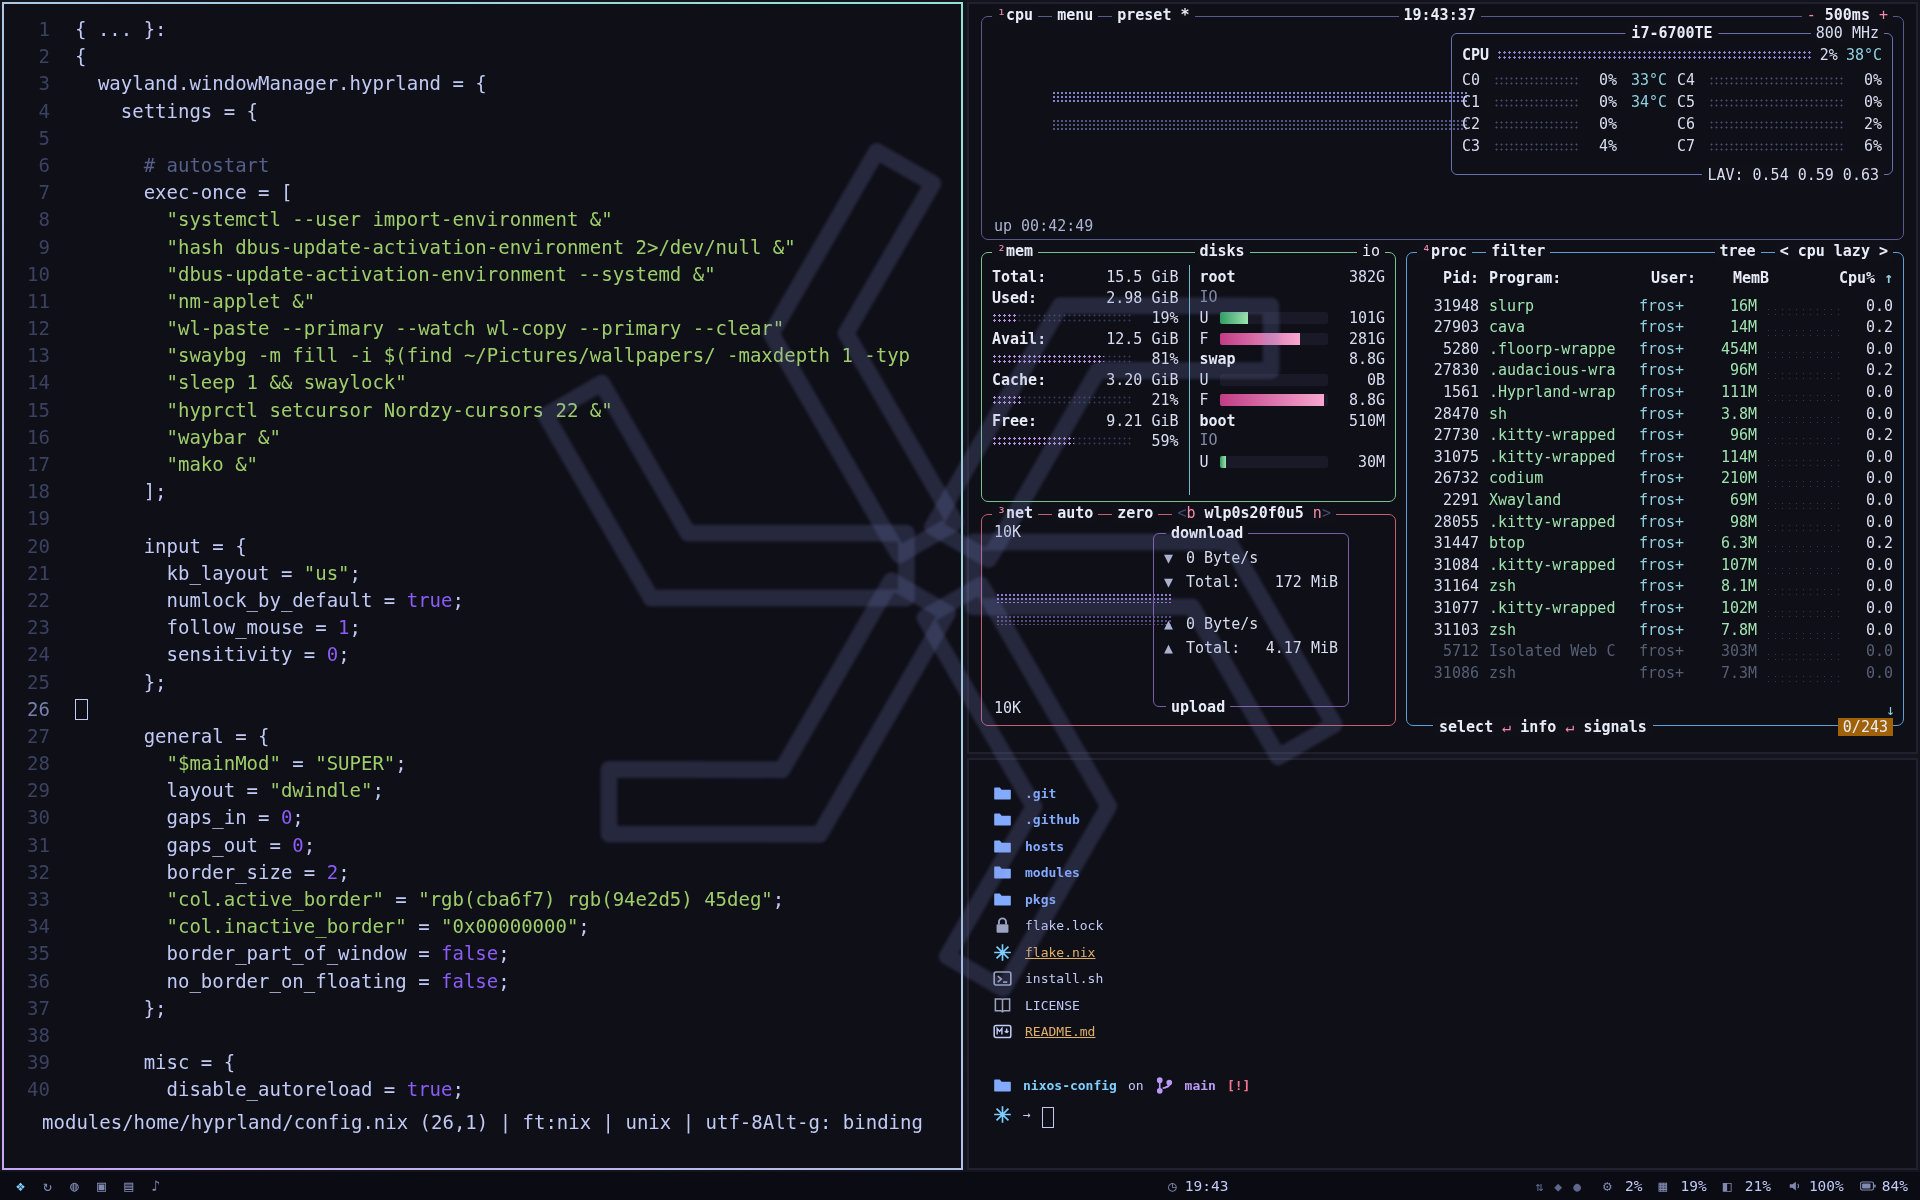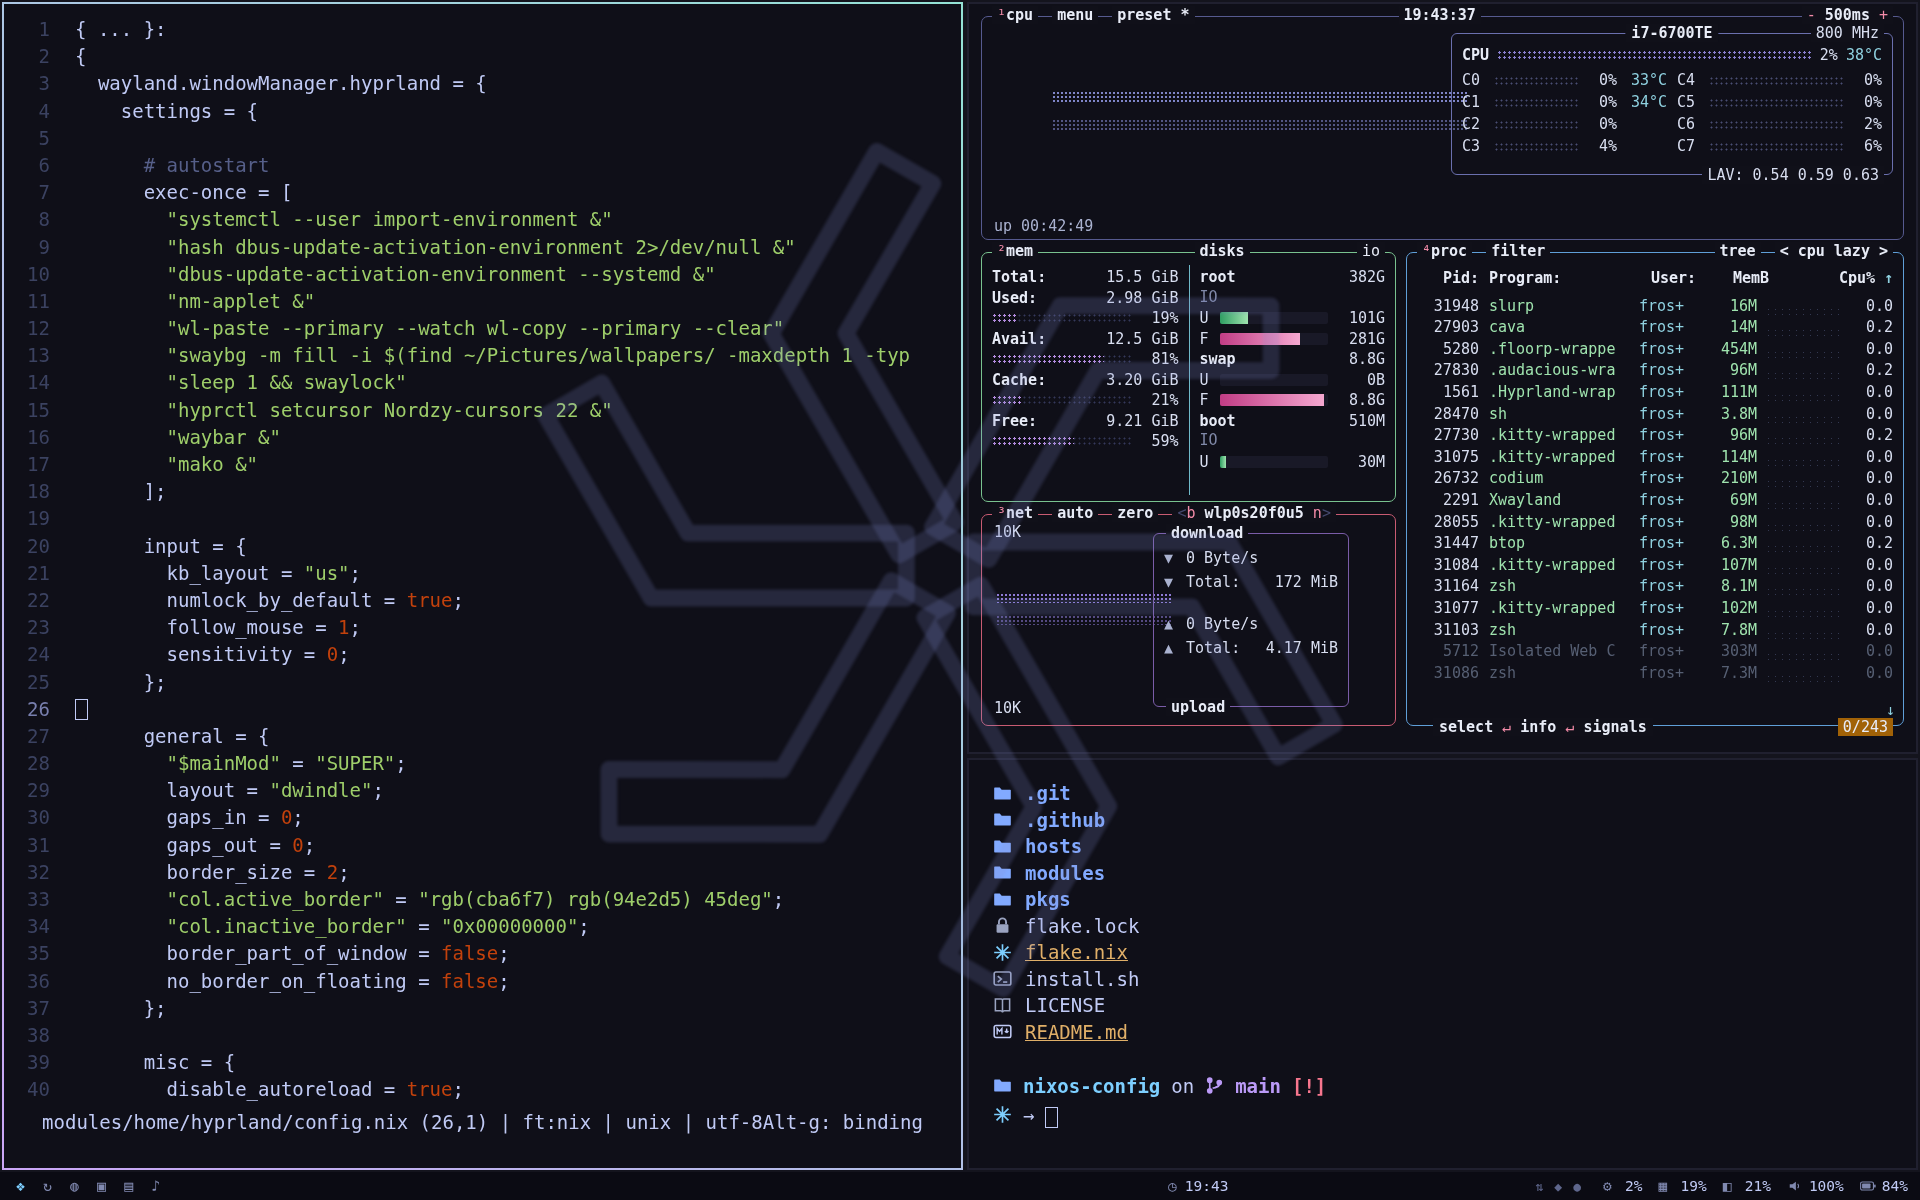--- a/index.html
+++ b/index.html
@@ -17,21 +17,21 @@
               border-image:linear-gradient(45deg,#cba6f7,#94e2d5) 1;}
   .win-btop{left:967px;top:2px;width:951px;height:752px;border:2px solid #20202f;}
   .win-term{left:967px;top:758px;width:951px;height:412px;border:2px solid #20202f;}
 
   
   .buffer{padding-top:12px;font-size:19px;}
   .editor-line{display:flex;white-space:pre;height:27.2px;line-height:27.2px;}
   .ln{width:46px;flex:none;text-align:right;padding-right:25px;color:#3b4261;}
   .ln.cur{color:#787fae;}
   .lt{flex:1;overflow:hidden;}
-  .tok-pln{color:#c0caf5}.tok-str{color:#9ece6a}.tok-num{color:#c2410c}.tok-cmt{color:#565f89}
+  .tok-pln{color:#c0caf5}.tok-str{color:#9ece6a}.tok-num{color:#8b5cf6}.tok-cmt{color:#565f89}
   .cursor-hollow{display:inline-block;width:10.5px;height:19px;border:1.5px solid #c0caf5;
                  transform:translateY(3px);}
   .statusline{position:absolute;left:0;bottom:30px;width:100%;height:27px;display:flex;
               justify-content:center;padding:0 14px;box-sizing:border-box;
               font-size:19px;color:#c0caf5;}
 
   
   .btop{padding:12px 12px 26px;font-size:15px;color:#d8def0;height:100%;
         display:flex;flex-direction:column;box-sizing:border-box;}
   .box{position:relative;border:1.6px solid #565a8f;border-radius:7px;box-sizing:border-box;}
@@ -131,21 +131,21 @@
   .p-mem{width:52px;text-align:right;flex:none;color:#9fe3ae;}
   .p-lead{flex:1;height:8px;margin:0 8px;
           background-image:radial-gradient(circle,#333850 .8px,transparent 1px);background-size:7px 5px;}
   .p-cpu{width:44px;text-align:right;flex:none;color:#d8def0;}
   .prow.dim .p-pid,.prow.dim .p-name,.prow.dim .p-user,.prow.dim .p-mem,.prow.dim .p-cpu{color:#565f73;}
   .proc-foot{position:absolute;bottom:-11px;left:26px;background:#101019;padding:0 6px;white-space:pre;}
   .proc-count{position:absolute;bottom:-11px;right:10px;background:#a16207;padding:0 5px;color:#e8ecf7;}
   .scroll-dn{position:absolute;right:8px;bottom:6px;color:#8fd1e0;}
 
   
-  .term-inner{padding:20px 24px;font-size:19px;}
+  .term-inner{padding:20px 24px;font-size:13px;}
   .file-row{display:flex;align-items:center;gap:13px;height:26.5px;}
   .fi{width:19px;height:19px;flex:none;display:inline-flex;align-items:center;}
   .fi svg{width:100%;height:100%;fill:currentColor;}
   .t-dir .fname{color:#82aaff;font-weight:bold;}
   .t-file .fname{color:#c0caf5;}
   .t-special .fname{color:#e0af68;text-decoration:underline;}
   .fi-folder{color:#82aaff;}.fi-lock{color:#9aa3c0;}.fi-snowflake{color:#7dcfff;}
   .fi-terminal{color:#9aa3c0;}.fi-book{color:#9aa3c0;}.fi-markdown{color:#c0caf5;}
   .prompt{margin-top:27px;display:flex;align-items:center;gap:11px;height:27px;}
   .p-dir{color:#7dcfff;font-weight:bold;}

